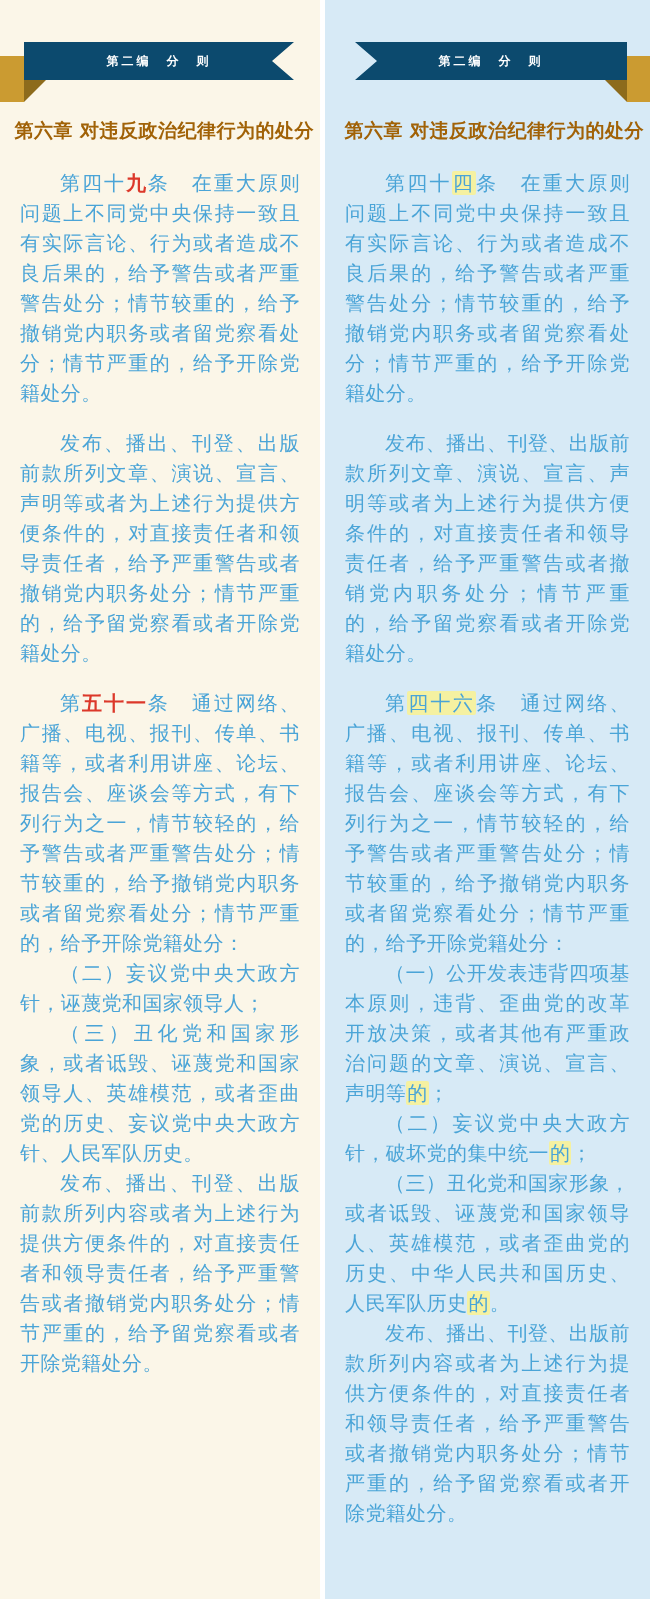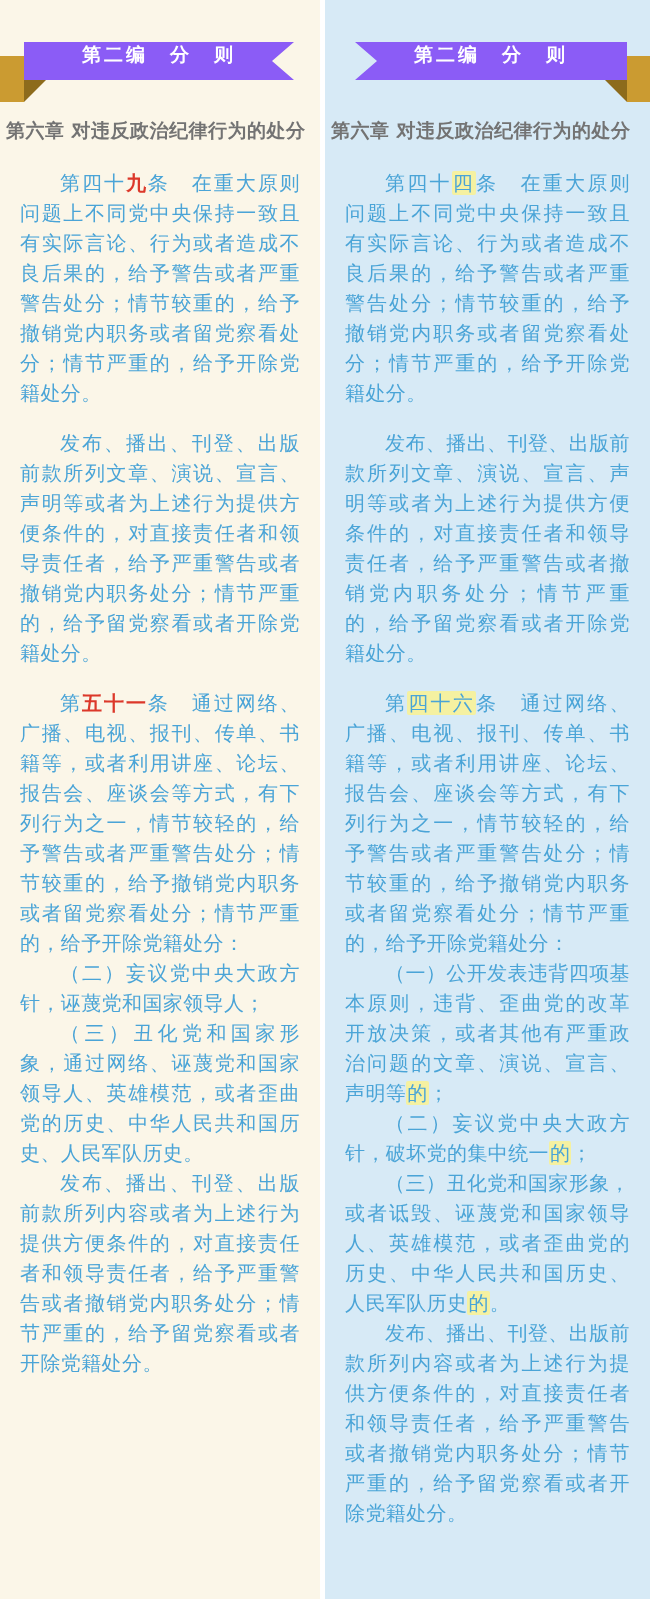--- a/index.html
+++ b/index.html
@@ -5,37 +5,37 @@
   html,body{margin:0;padding:0;}
   body{font-family:"DejaVu Sans",sans-serif;background:#ffffff;}
   .page{position:relative;width:650px;height:1599px;margin:0 auto;display:flex;overflow:hidden;background:#ffffff;}
   .col{height:100%;box-sizing:border-box;}
   .col-left{width:320px;background:#FBF6E8;}
   .col-gap{width:5px;background:#ffffff;}
   .col-right{width:325px;background:#D7EAF6;}
 
   
   .banner{position:relative;height:108px;}
-  .ribbon-band{position:absolute;top:42px;height:38px;background:#8b5cf6;
-    display:flex;justify-content:center;
-    color:#ffffff;font-weight:bold;font-size:19px;letter-spacing:3px;}
+  .ribbon-band{position:absolute;top:42px;height:38px;background:#0c4a6e;
+    display:flex;align-items:center;justify-content:center;
+    color:#ffffff;font-weight:bold;font-size:12px;letter-spacing:3px;}
   .col-left .ribbon-band{left:24px;width:270px;
     clip-path:polygon(0 0,100% 0,calc(100% - 22px) 50%,100% 100%,0 100%);}
   .col-right .ribbon-band{left:30px;width:272px;
     clip-path:polygon(0 0,100% 0,100% 100%,0 100%,22px 50%);}
   .ribbon-tail{position:absolute;top:56px;width:24px;height:46px;background:#CB9B31;}
   .col-left .ribbon-tail{left:0;}
   .col-right .ribbon-tail{right:0;width:23px;}
   .ribbon-fold{position:absolute;top:80px;width:22px;height:22px;background:#8D6B1C;}
   .col-left .ribbon-fold{left:24px;clip-path:polygon(0 0,100% 0,0 100%);}
   .col-right .ribbon-fold{right:23px;clip-path:polygon(0 0,100% 0,100% 100%);}
 
   
-  .chapter-heading{margin:10px 6px 24px;text-align:left;
-    font-size:19px;font-weight:bold;color:#737373;letter-spacing:0.5px;}
+  .chapter-heading{margin:10px 6px 24px;text-align:right;
+    font-size:19px;font-weight:bold;color:#a16207;letter-spacing:0.5px;}
 
   
   .content{padding:0 20px;}
   .article{margin:0 0 20px;}
   .para{margin:0;font-size:20px;line-height:30px;letter-spacing:0.4px;
     color:#4AA4D7;text-align:justify;text-indent:2em;}
   .red{color:#DC382A;font-weight:bold;}
   .hl{background:#F5F1A1;border-radius:2px;padding:0 1px;}
 </style>
 </head>
@@ -55,21 +55,21 @@
     <div class="content">
         <div class="article">
           <p class="para"><span>第四十</span><span class="red">九</span><span>条　在重大原则问题上不同党中央保持一致且有实际言论、行为或者造成不良后果的，给予警告或者严重警告处分；情节较重的，给予撤销党内职务或者留党察看处分；情节严重的，给予开除党籍处分。</span></p>
         </div>
         <div class="article">
           <p class="para"><span>发布、播出、刊登、出版前款所列文章、演说、宣言、声明等或者为上述行为提供方便条件的，对直接责任者和领导责任者，给予严重警告或者撤销党内职务处分；情节严重的，给予留党察看或者开除党籍处分。</span></p>
         </div>
         <div class="article">
           <p class="para"><span>第</span><span class="red">五十一</span><span>条　通过网络、广播、电视、报刊、传单、书籍等，或者利用讲座、论坛、报告会、座谈会等方式，有下列行为之一，情节较轻的，给予警告或者严重警告处分；情节较重的，给予撤销党内职务或者留党察看处分；情节严重的，给予开除党籍处分：</span></p>
           <p class="para"><span>（二）妄议党中央大政方针，诬蔑党和国家领导人；</span></p>
-          <p class="para"><span>（三）丑化党和国家形象，通过网络、诬蔑党和国家领导人、英雄模范，或者歪曲党的历史、中华人民共和国历史、人民军队历史。</span></p>
+          <p class="para"><span>（三）丑化党和国家形象，或者诋毁、诬蔑党和国家领导人、英雄模范，或者歪曲党的历史、妄议党中央大政方针、人民军队历史。</span></p>
           <p class="para"><span>发布、播出、刊登、出版前款所列内容或者为上述行为提供方便条件的，对直接责任者和领导责任者，给予严重警告或者撤销党内职务处分；情节严重的，给予留党察看或者开除党籍处分。</span></p>
         </div>
       </div>
   </div>
 
   <div class="col col-gap"></div>
 
   <div class="col col-right">
     <div class="banner">
       <div class="ribbon-tail"></div>

